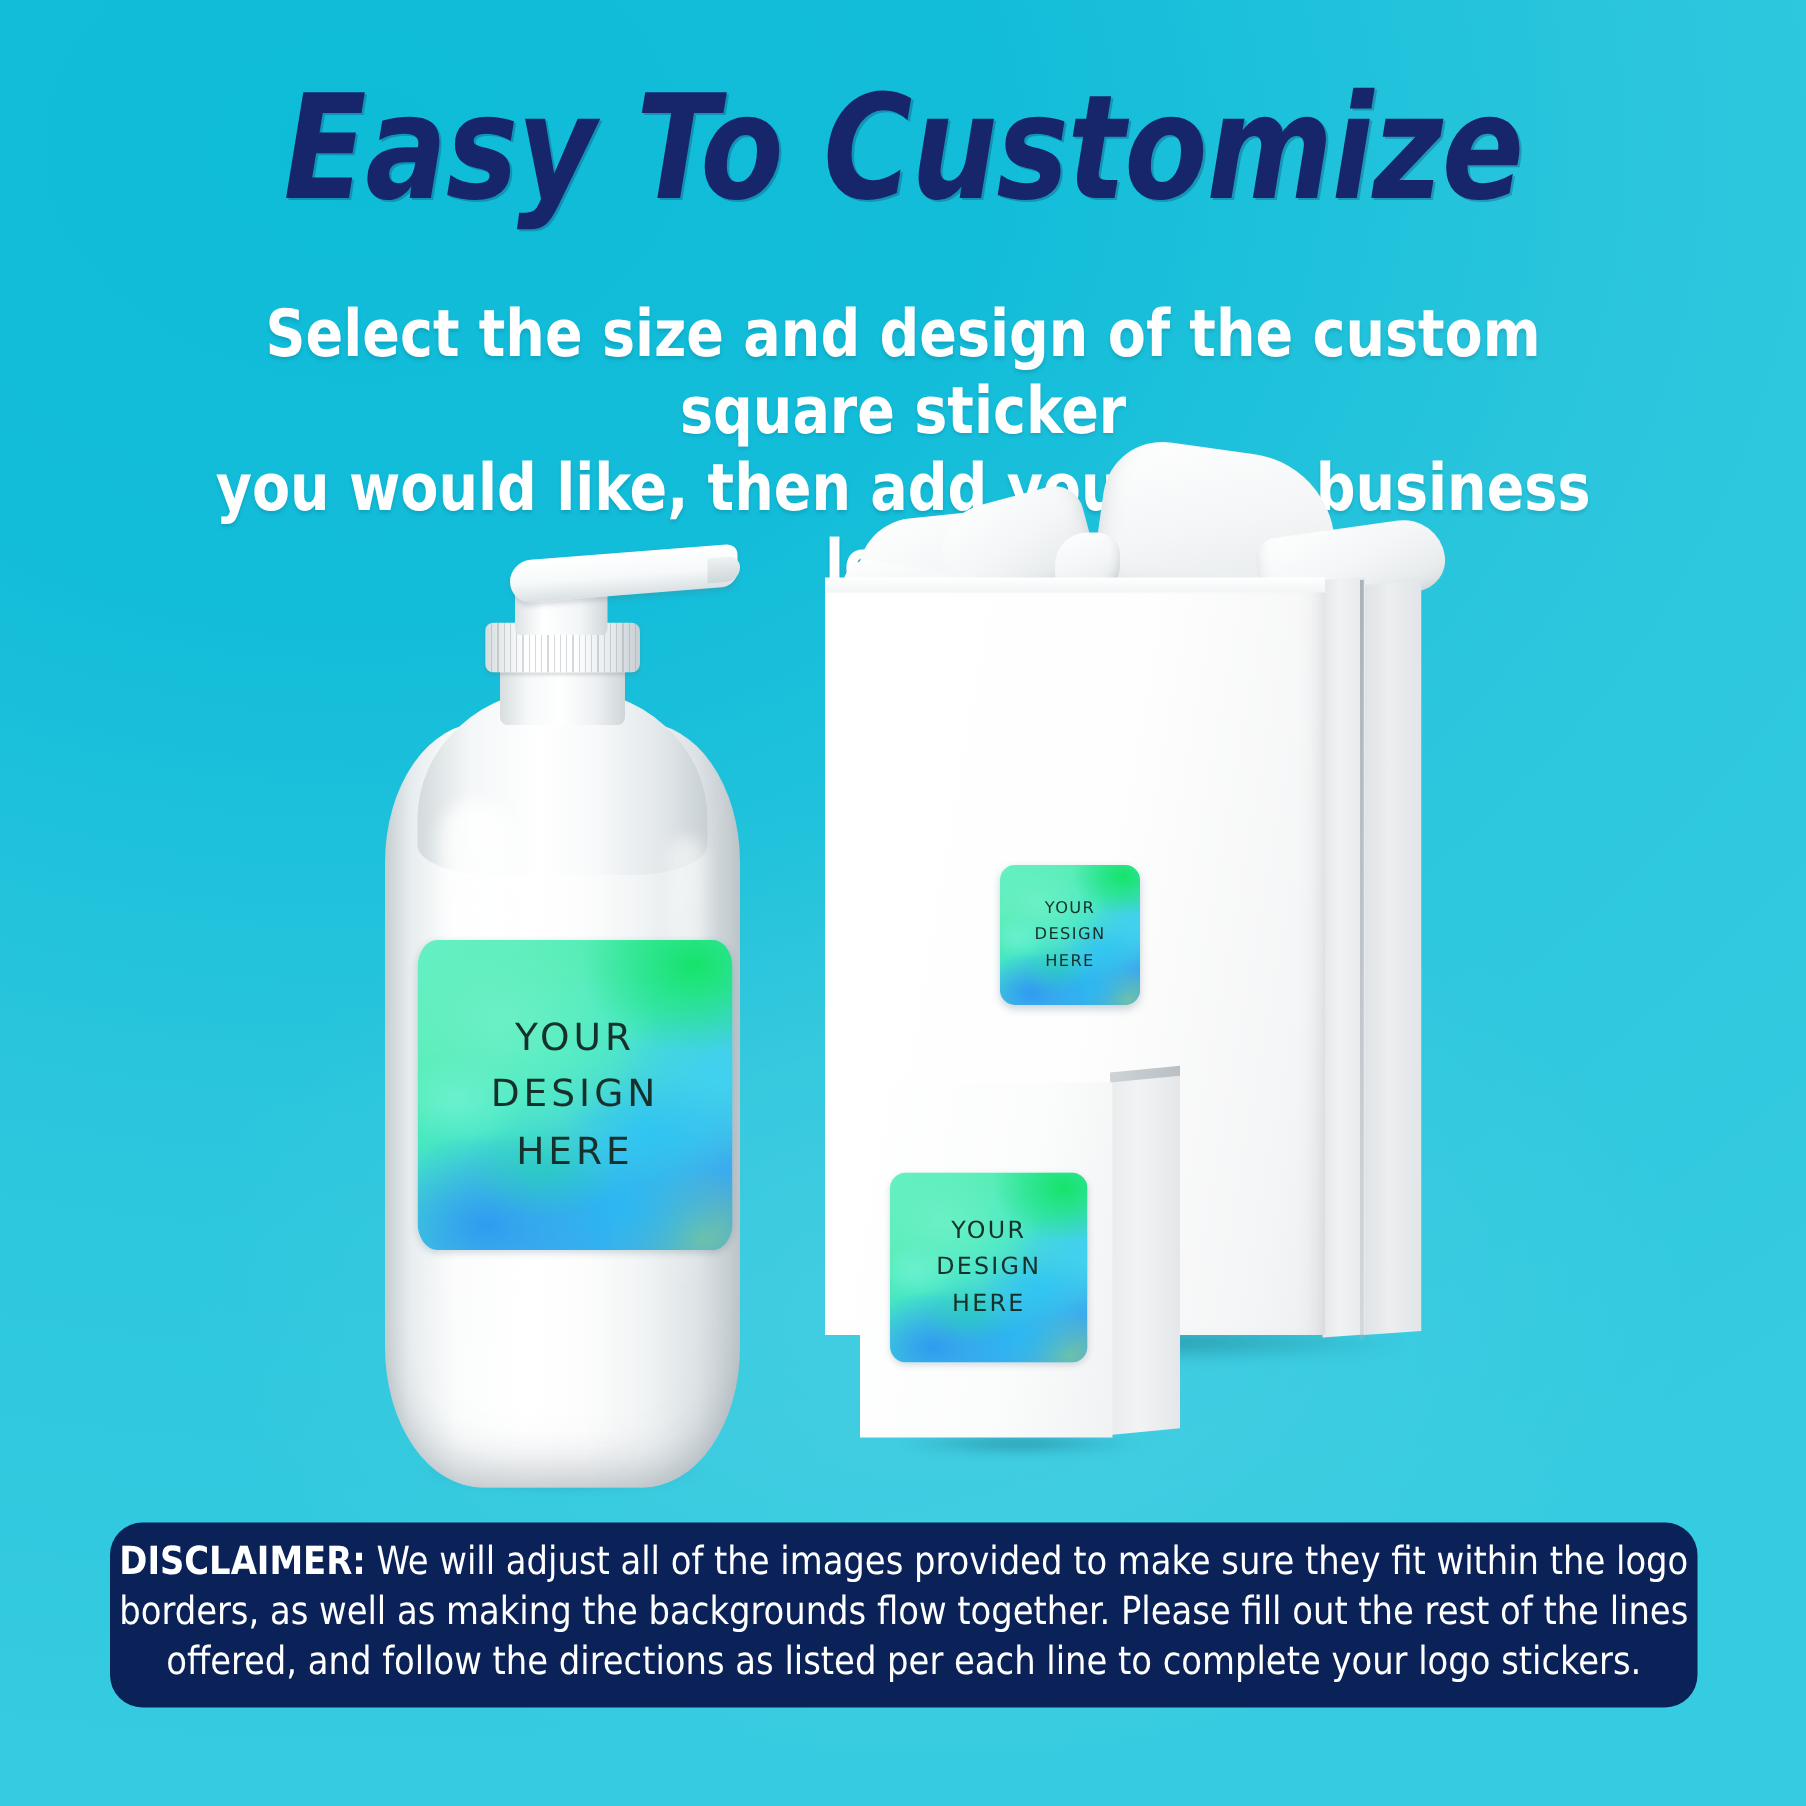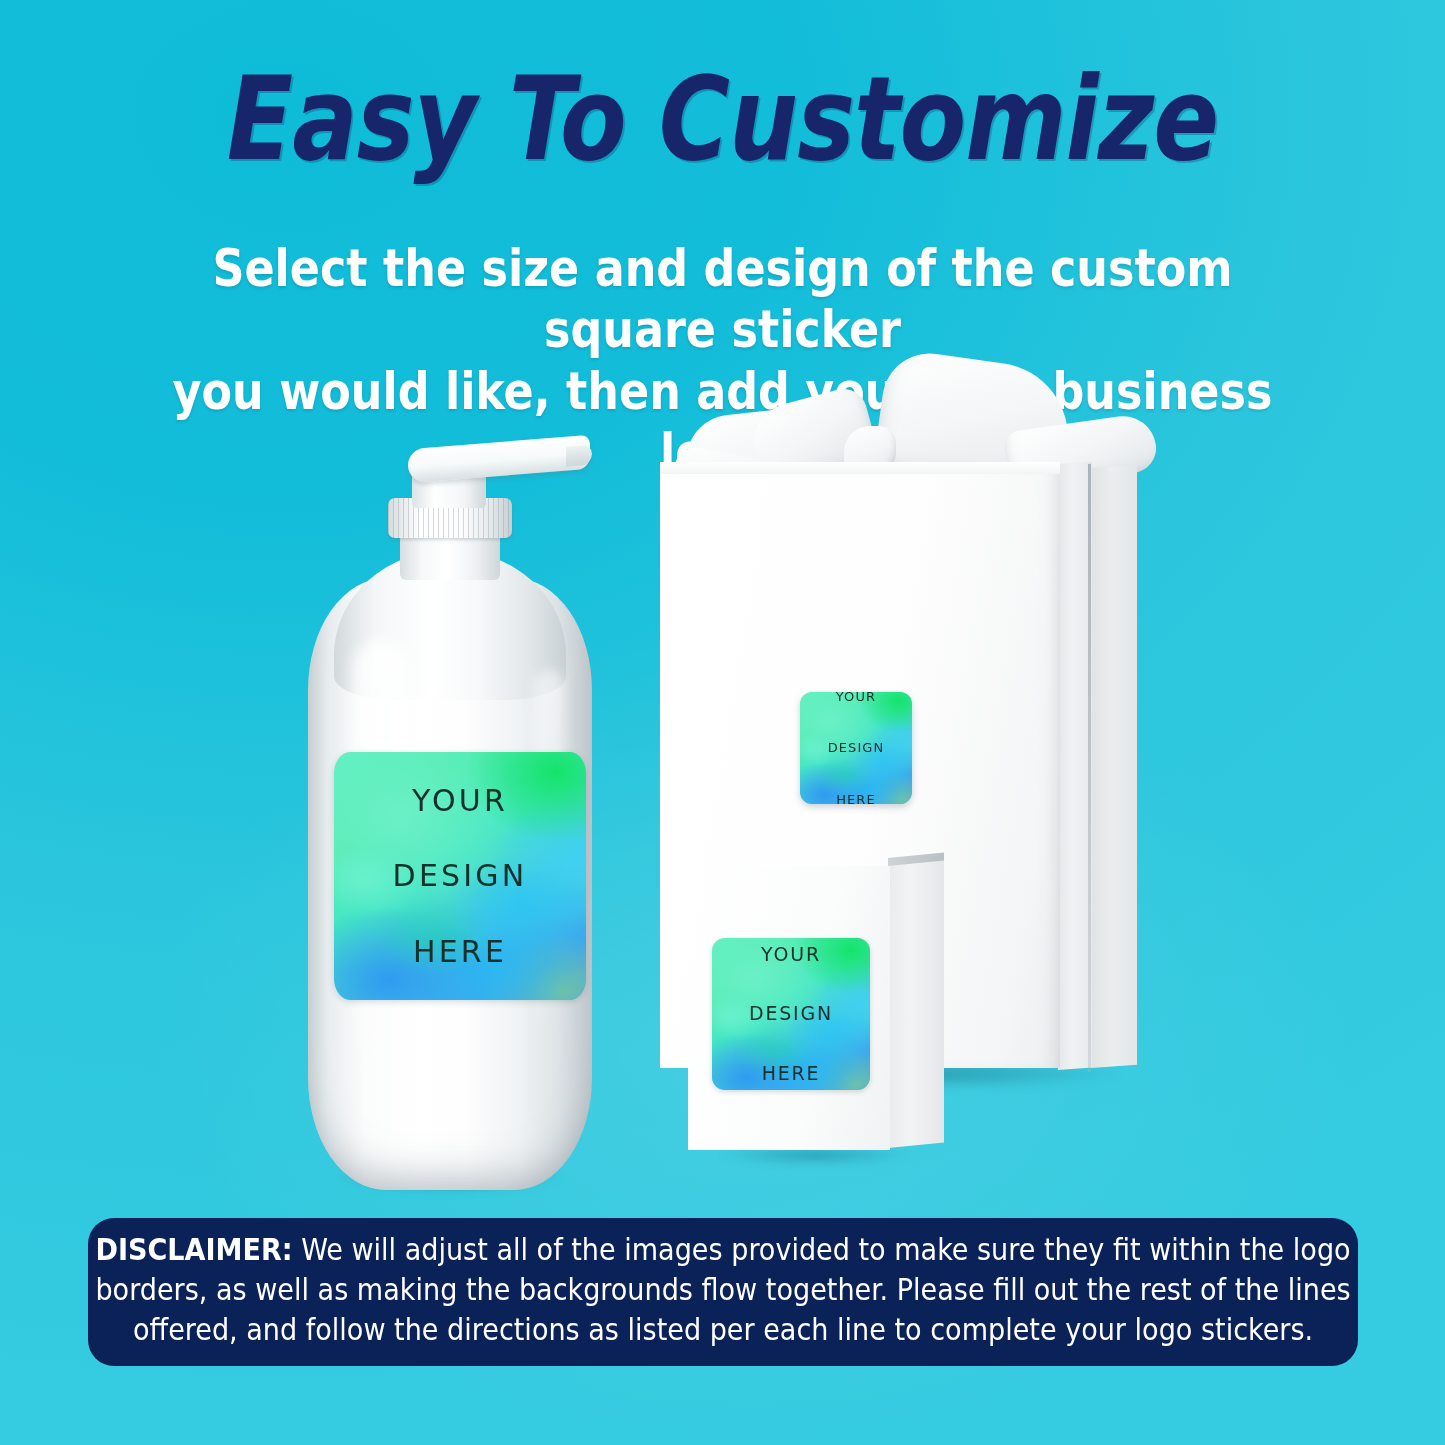--- a/index.html
+++ b/index.html
@@ -127,21 +127,20 @@
       radial-gradient(34% 22% at 40% 74%, rgba(30,210,170,.55) 0%, rgba(30,210,170,0) 72%),
       radial-gradient(30% 20% at 12% 52%, rgba(120,245,215,.60) 0%, rgba(120,245,215,0) 74%);
     filter:blur(3px);
   }
   .sticker .lines{
     position:absolute;inset:0;
     color:#16312b;
     display:flex;flex-direction:column;align-items:center;justify-content:center;
     font-family:"DejaVu Sans","Liberation Sans",sans-serif;
     font-weight:400;
-    gap:30px;
   }
   .sticker .lines span{display:block;white-space:nowrap;}
 
   
   .label-bottle{
     position:absolute;left:334px;top:752px;width:252px;height:248px;
     border-radius:16px/22px;
     box-shadow:0 2px 6px rgba(40,80,95,.20);
   }
   .label-bottle .lines{letter-spacing:3.2px;font-size:30px;line-height:1.52;}

